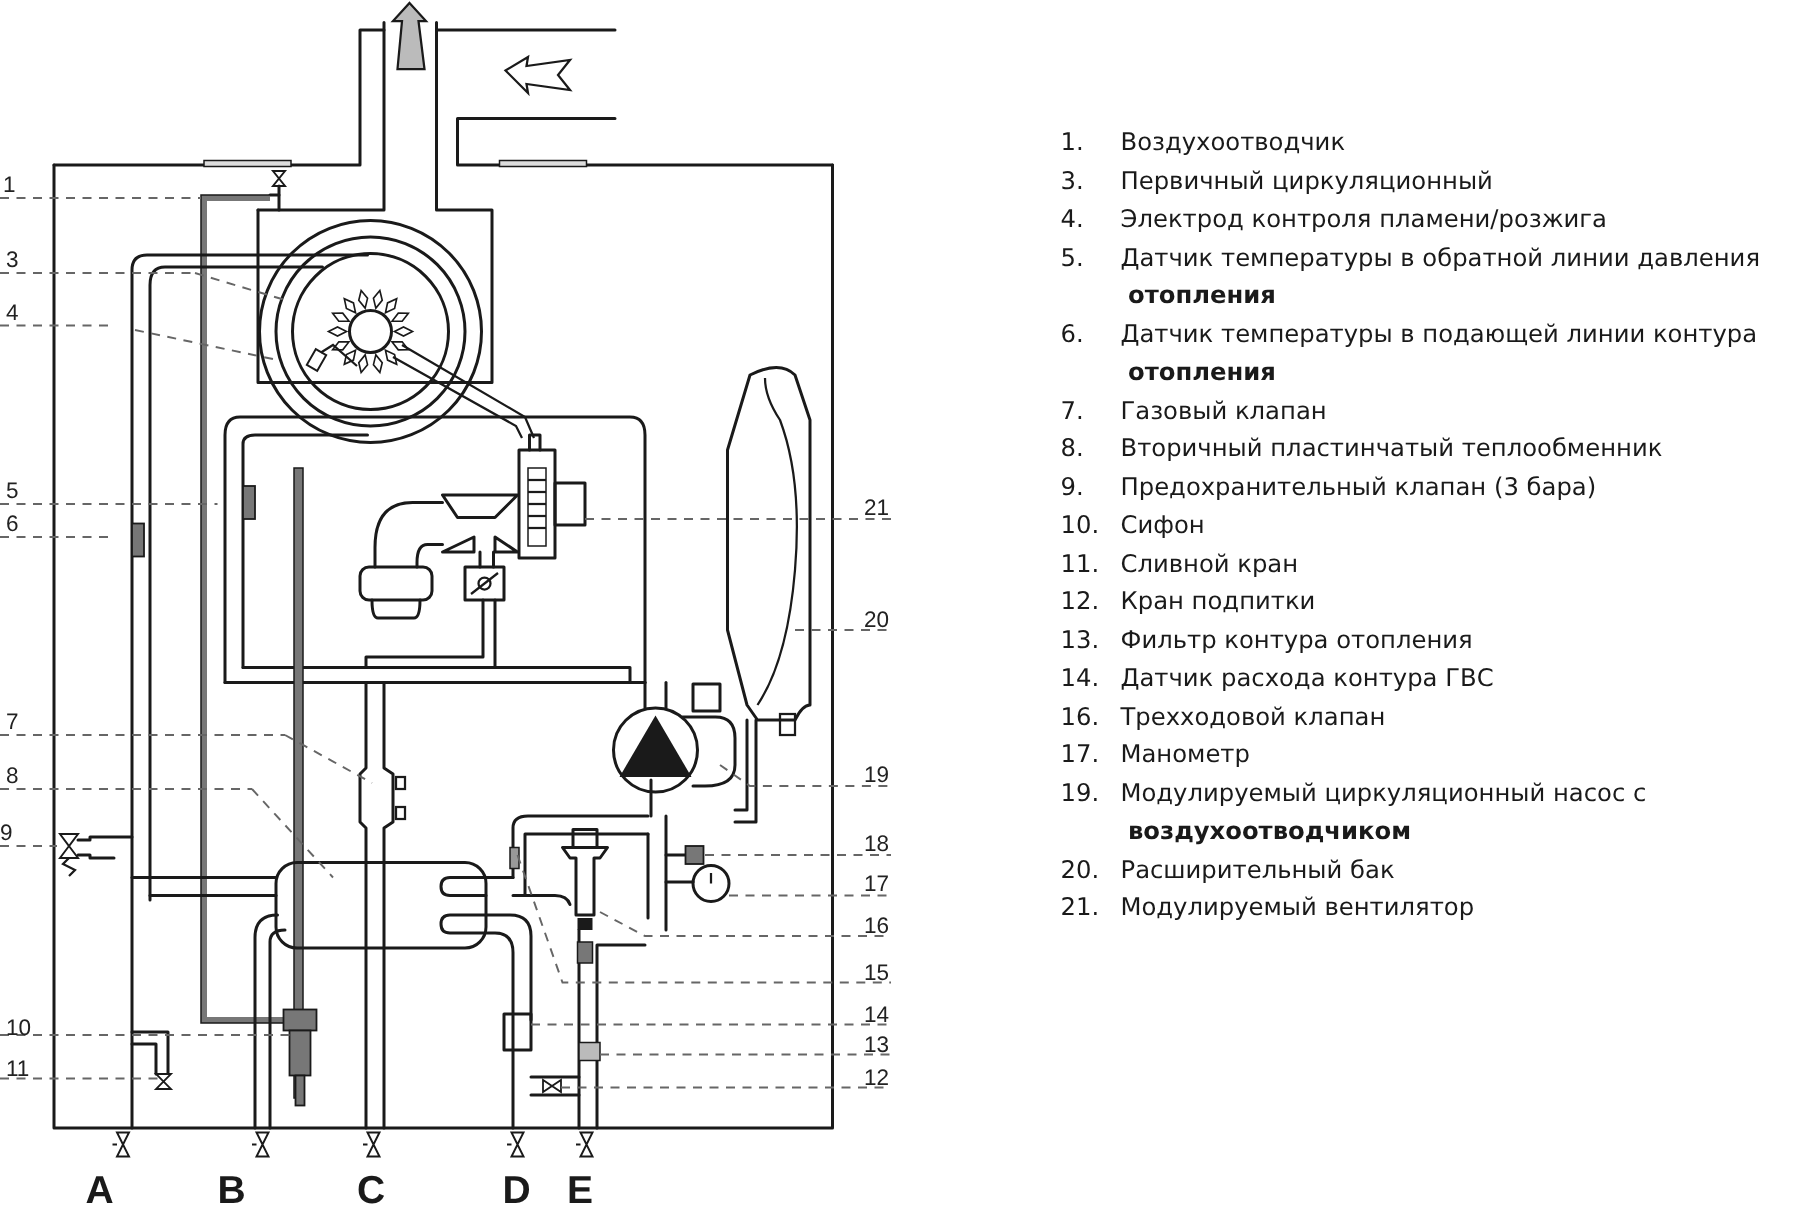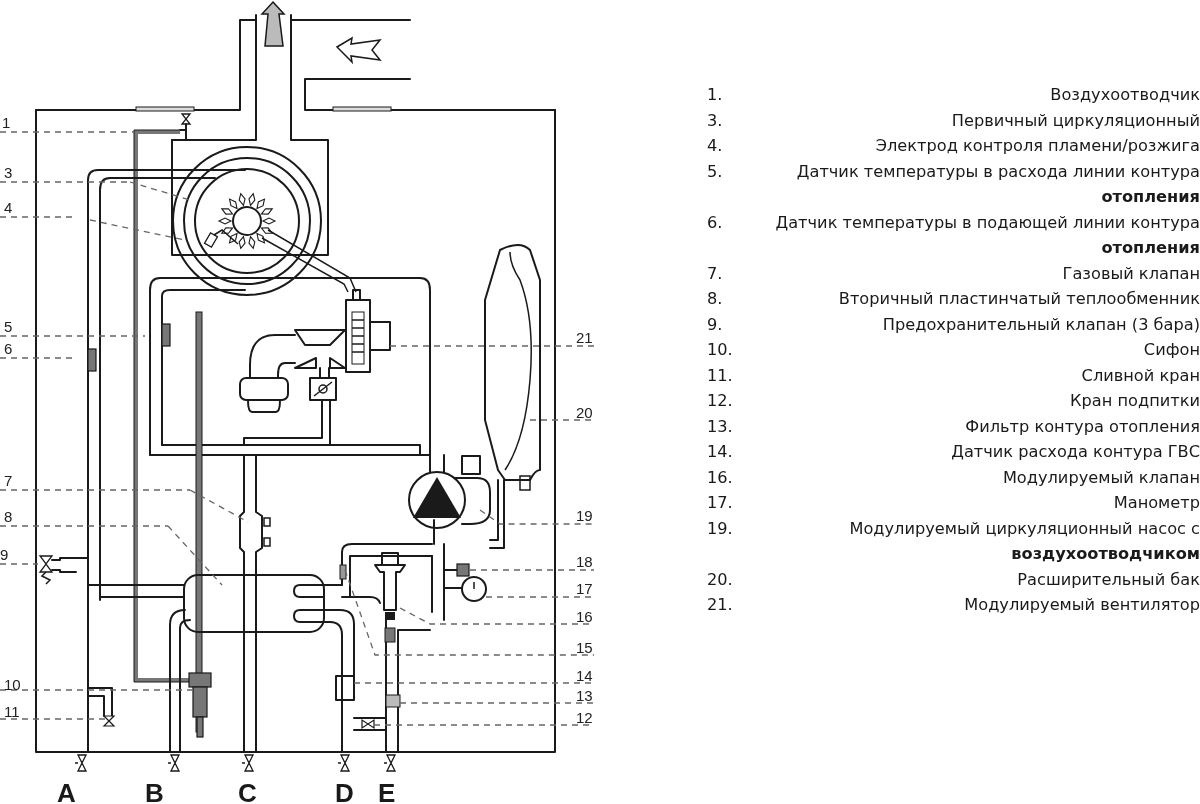--- a/index.html
+++ b/index.html
@@ -9,21 +9,21 @@
   .ln { fill: none; stroke: #1a1a1a; stroke-width: 2; stroke-linejoin: round; stroke-linecap: round; }
   .ln-thin { fill: none; stroke: #1a1a1a; stroke-width: 1.5; }
   .lead { fill: none; stroke: #666; stroke-width: 1.3; stroke-dasharray: 6 5; }
   .grey { fill: #777; stroke: #1a1a1a; stroke-width: 1.2; }
   .dark { fill: #1a1a1a; }
   .num { font-family: "Liberation Sans", sans-serif; font-size: 15px; fill: #222; }
   .port { font-family: "Liberation Sans", sans-serif; font-size: 26px; font-weight: bold; fill: #1a1a1a; }
   #legend { position: absolute; left: 707px; top: 82px; width: 493px; margin: 0; padding: 0; list-style: none; }
   #legend li { display: flex; font-family: "DejaVu Sans", sans-serif; font-size: 16.2px; line-height: 25.5px; color: #1a1a1a; }
   #legend .n { width: 40px; flex: none; }
-  #legend .t { flex: 1; text-align: right; }
+  #legend .t { flex: 1; }
   #legend .cont { padding-left: 5px; display: block; font-weight: bold; }
 </style>
 </head>
 <body>
 
 <svg id="diagram" viewBox="0 0 700 804" xmlns="http://www.w3.org/2000/svg">
 
   <g>
     <polyline class="ln" points="256,15 256,20 240,20 240,110 36,110"></polyline>
     <polyline class="ln" points="291,15 291,20 410,20"></polyline>
@@ -289,21 +289,21 @@
     <li>
       <span class="n">3.</span>
       <span class="t"><span>Первичный циркуляционный</span></span>
     </li>
     <li>
       <span class="n">4.</span>
       <span class="t"><span>Электрод контроля пламени/розжига</span></span>
     </li>
     <li>
       <span class="n">5.</span>
-      <span class="t"><span>Датчик температуры в расхода линии контура</span><span class="cont">отопления</span></span>
+      <span class="t"><span>Датчик температуры в обратной линии давления</span><span class="cont">отопления</span></span>
     </li>
     <li>
       <span class="n">6.</span>
       <span class="t"><span>Датчик температуры в подающей линии контура</span><span class="cont">отопления</span></span>
     </li>
     <li>
       <span class="n">7.</span>
       <span class="t"><span>Газовый клапан</span></span>
     </li>
     <li>
@@ -329,21 +329,21 @@
     <li>
       <span class="n">13.</span>
       <span class="t"><span>Фильтр контура отопления</span></span>
     </li>
     <li>
       <span class="n">14.</span>
       <span class="t"><span>Датчик расхода контура ГВС</span></span>
     </li>
     <li>
       <span class="n">16.</span>
-      <span class="t"><span>Модулируемый клапан</span></span>
+      <span class="t"><span>Трехходовой клапан</span></span>
     </li>
     <li>
       <span class="n">17.</span>
       <span class="t"><span>Манометр</span></span>
     </li>
     <li>
       <span class="n">19.</span>
       <span class="t"><span>Модулируемый циркуляционный насос с</span><span class="cont">воздухоотводчиком</span></span>
     </li>
     <li>

